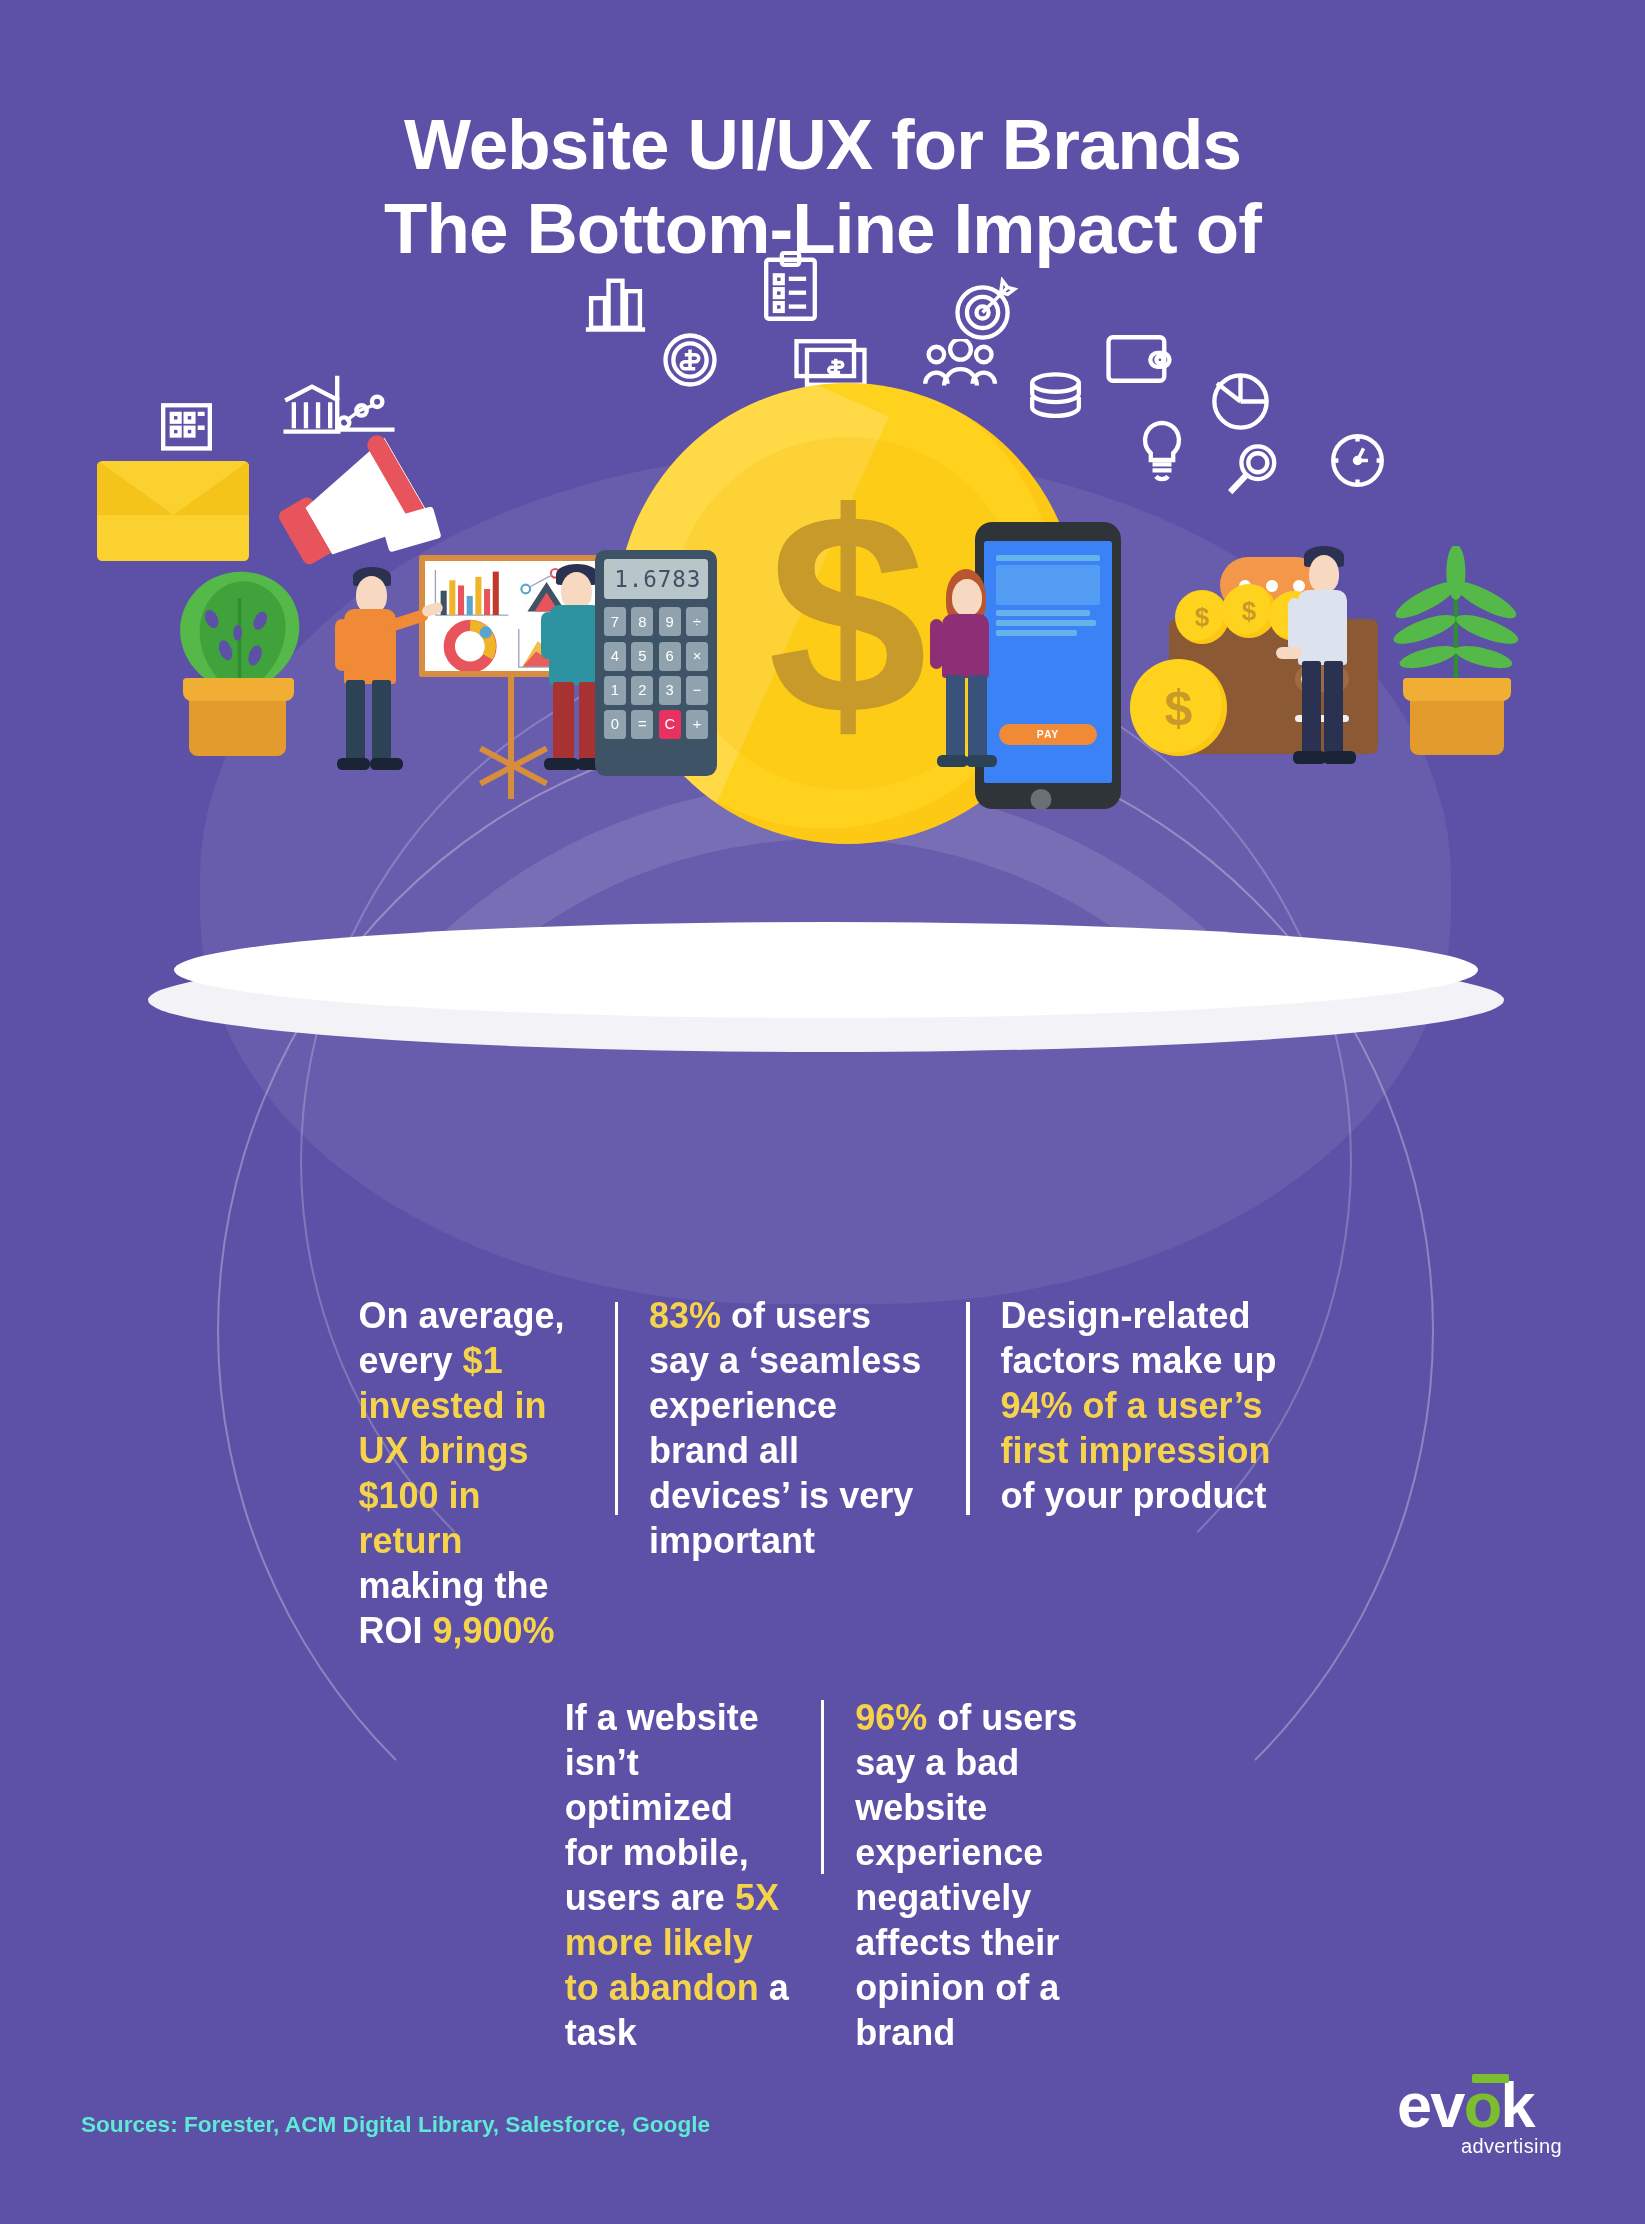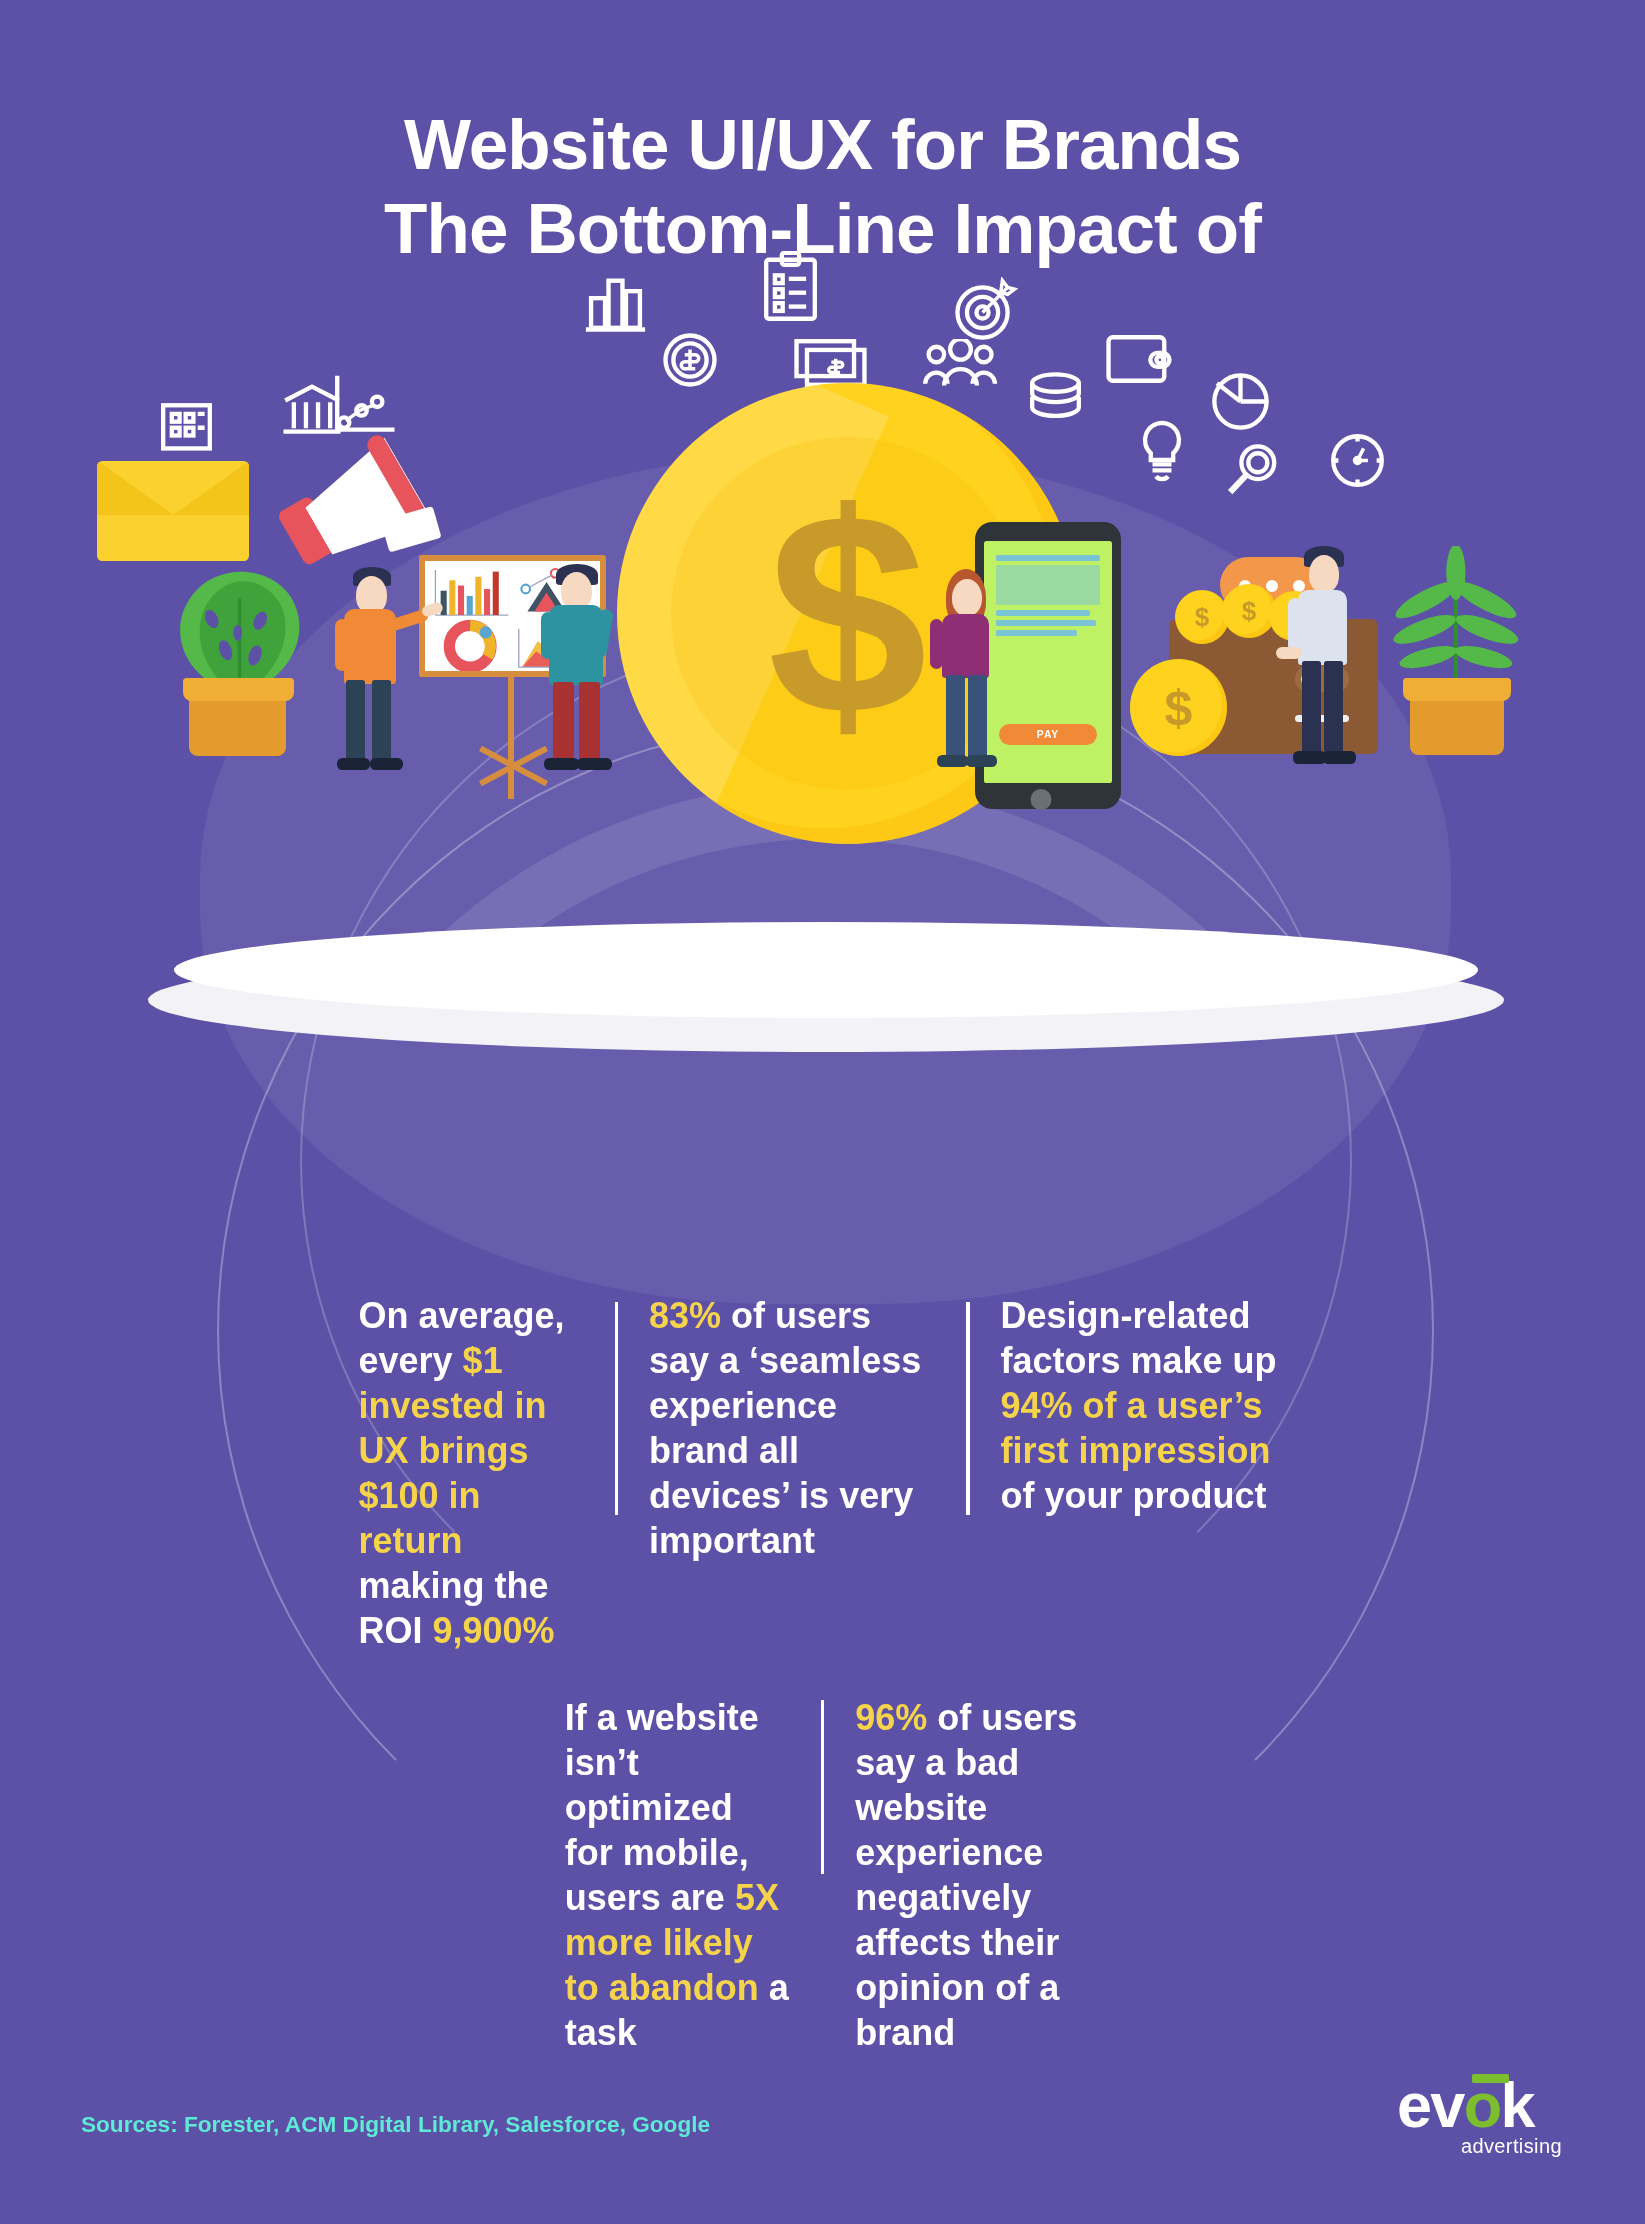--- a/index.html
+++ b/index.html
@@ -149,21 +149,21 @@
     height:29px; background:#8FA2AE; border-radius:3.5px; color:#fff;
     display:flex; align-items:center; justify-content:center; font-size:14.8px;
   }
   .key.red { background:#E8315E; }
 
   
   .phone {
     position:absolute; left:975px; top:174px; width:146px; height:287px;
     background:#2F3439; border-radius:17.4px; padding:19px 8.7px 26px 8.7px;
   }
-  .phone-screen { background:#bef264; height:100%; border-radius:2.6px; position:relative; overflow:hidden; }
+  .phone-screen { background:#3b82f6; height:100%; border-radius:2.6px; position:relative; overflow:hidden; }
   .pay-btn {
     position:absolute; left:15.6px; bottom:38px; right:15.6px; height:21px;
     background:#F08A36; border-radius:10.4px; color:#fff;
     display:flex; align-items:center; justify-content:center;
     font-size:10.4px; font-weight:bold; letter-spacing:0.9px;
   }
   .phone-home{ position:absolute; left:50%; bottom:5.2px; transform:translateX(-50%); width:21px;height:21px;border-radius:50%;background:#6A7075;}
   .receipt-lines { position:absolute; left:12px; top:14px; right:12px; }
   .rl { height:6px; background:#6FBCEA; border-radius:1.7px; margin-bottom:4.3px; opacity:.85; }
 
@@ -474,20 +474,41 @@
     <div class="head" style="left:561px;top:224px;width:31px;height:38px;"></div>
     <div class="torso" style="left:549px;top:257px;width:54px;height:80px;background:#2E93A0;"></div>
     <div class="arm" style="left:596px;top:261px;width:14px;height:49px;background:#2E93A0;transform:rotate(10deg);"></div>
     <div class="arm" style="left:541px;top:264px;width:14px;height:47px;background:#2E93A0;"></div>
     <div class="leg" style="left:553px;top:334px;width:21px;height:83px;background:#A83232;"></div>
     <div class="leg" style="left:579px;top:334px;width:21px;height:83px;background:#A83232;"></div>
     <div class="shoe" style="left:544px;top:410px;width:35px;height:12px;"></div>
     <div class="shoe" style="left:577px;top:410px;width:35px;height:12px;"></div>
   </div>
 
+  <div class="calc">
+    <div class="calc-screen">1.6783</div>
+    <div class="calc-keys">
+      <div class="key">7</div>
+      <div class="key">8</div>
+      <div class="key">9</div>
+      <div class="key">÷</div>
+      <div class="key">4</div>
+      <div class="key">5</div>
+      <div class="key">6</div>
+      <div class="key">×</div>
+      <div class="key">1</div>
+      <div class="key">2</div>
+      <div class="key">3</div>
+      <div class="key">−</div>
+      <div class="key">0</div>
+      <div class="key">=</div>
+      <div class="key red">C</div>
+      <div class="key">+</div>
+    </div>
+  </div>
 
   <div class="phone">
     <div class="phone-screen">
       <div class="receipt-lines">
         <div class="rl" style="width:100%"></div>
         <div class="rl" style="width:100%;height:40px;opacity:.45"></div>
         <div class="rl" style="width:90%"></div>
         <div class="rl" style="width:96%"></div>
         <div class="rl" style="width:78%"></div>
       </div>

